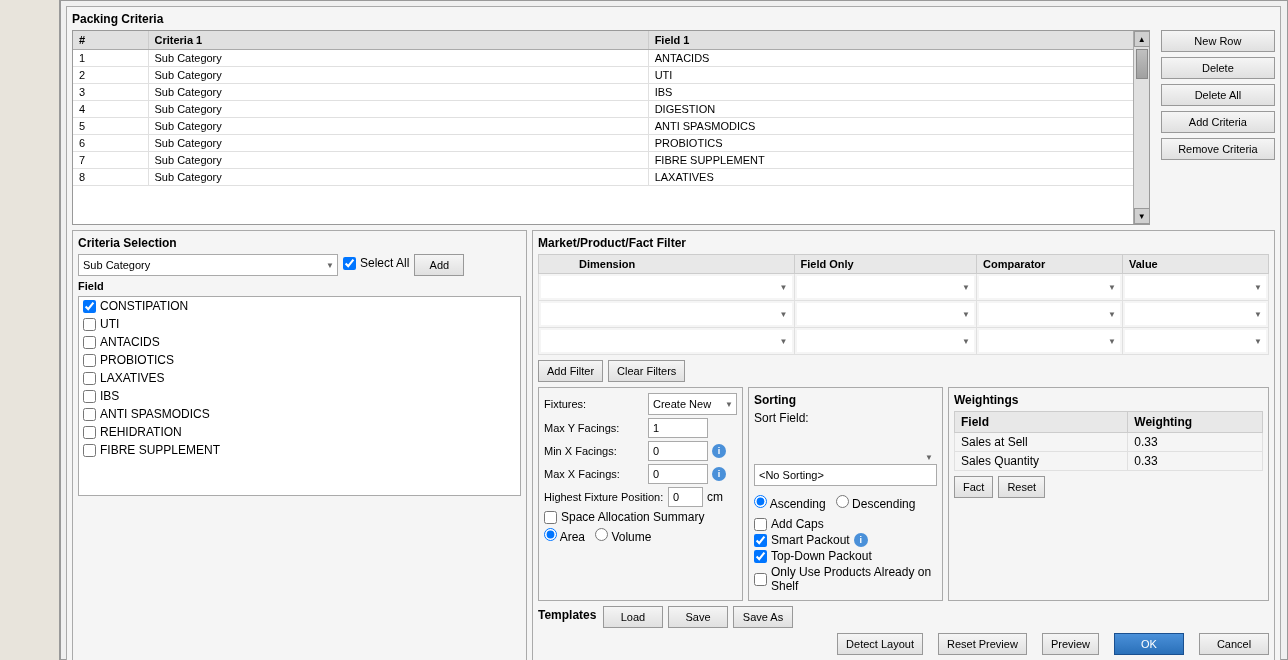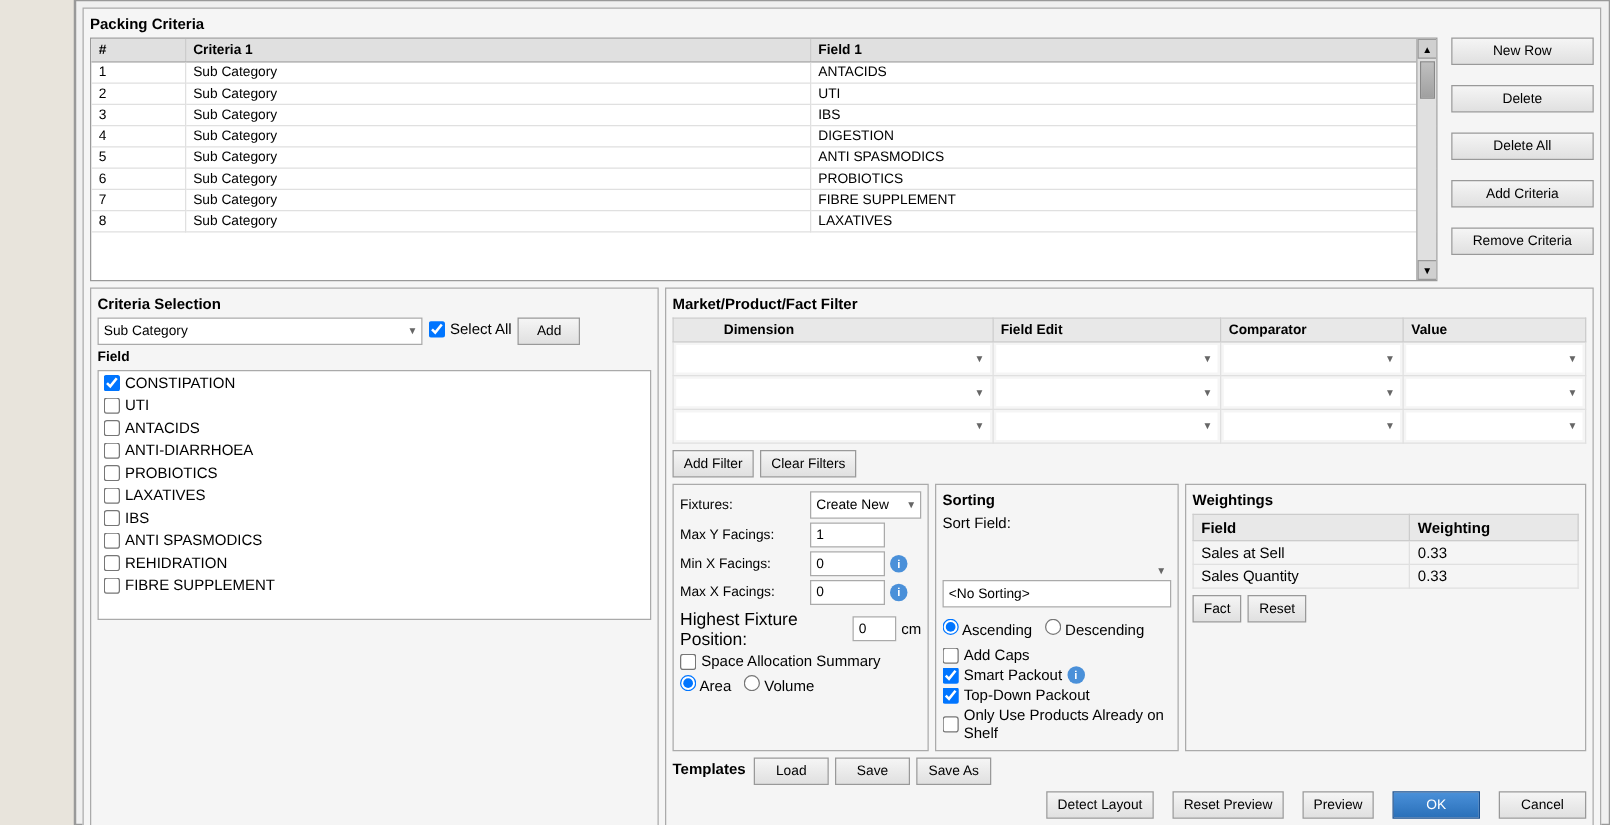--- a/index.html
+++ b/index.html
@@ -70,21 +70,21 @@
       border-bottom: 1px solid #e0e0e0;
       border-right: 1px solid #e0e0e0;
       padding: 2px 6px;
       font-size: 11px;
       color: #000;
     }
 
     .right-buttons {
       display: inline-flex;
       flex-direction: column;
-      gap: 16px;
+      gap: 5px;
       vertical-align: top;
       margin-left: 6px;
       width: 115px;
     }
 
     .btn {
       padding: 4px 8px;
       background: linear-gradient(to bottom, #f5f5f5, #e0e0e0);
       border: 1px solid #999;
       cursor: pointer;
@@ -259,21 +259,21 @@
     }
 
     .label-row {
       display: flex;
       align-items: center;
       gap: 4px;
       margin-bottom: 3px;
     }
 
     .label-text { font-size: 11px; min-width: 100px; }
-    .label-text-wide { font-size: 14px; min-width: 120px; }
+    .label-text-wide { font-size: 11px; min-width: 120px; }
 
     .checkbox-row {
       display: flex;
       align-items: center;
       gap: 4px;
       margin-bottom: 2px;
       font-size: 11px;
     }
 
     .radio-row {
@@ -442,24 +442,20 @@
             <div class="field-item">
               <input type="checkbox" style="">
               <span>UTI</span>
             </div>
             <div class="field-item">
               <input type="checkbox" style="">
               <span>ANTACIDS</span>
             </div>
             <div class="field-item">
               <input type="checkbox" style="">
-              <span>ANTI-DIARRHOEA</span>
-            </div>
-            <div class="field-item">
-              <input type="checkbox" style="">
               <span>PROBIOTICS</span>
             </div>
             <div class="field-item">
               <input type="checkbox" style="">
               <span>LAXATIVES</span>
             </div>
             <div class="field-item">
               <input type="checkbox" style="">
               <span>IBS</span>
             </div>
@@ -479,21 +475,21 @@
           </div>
       </div>
 
       <div class="market-filter-section">
         <div class="section-title">Market/Product/Fact Filter</div>
 
         <table class="filter-table">
           <thead>
             <tr>
               <th style="width:35%;padding-left:40px;">Dimension</th>
-              <th style="width:25%;">Field Edit</th>
+              <th style="width:25%;">Field Only</th>
               <th style="width:20%;">Comparator</th>
               <th style="width:20%;">Value</th>
             </tr>
           </thead>
           <tbody id="filter-rows">
           <tr>
       <td>
         <div class="filter-cell-wrapper">
           <select class="filter-select"><option><please select="" a="" value=""></please></option></select>
         </div>

